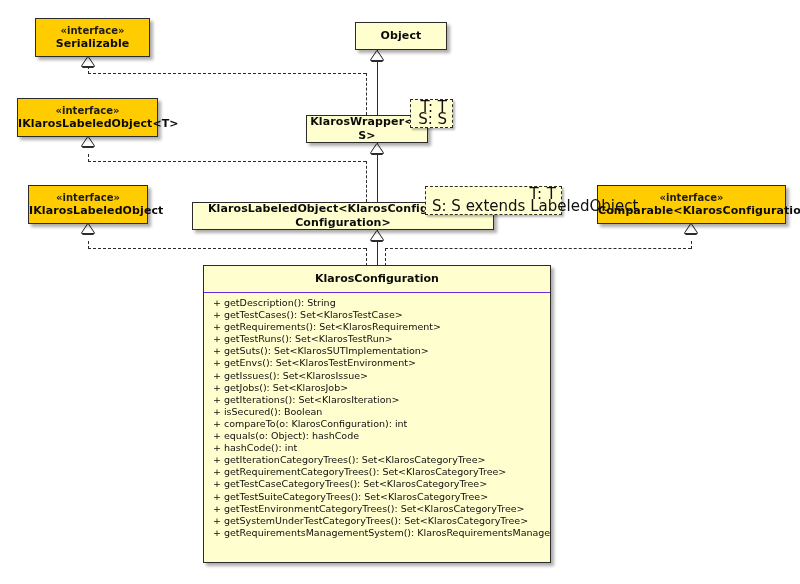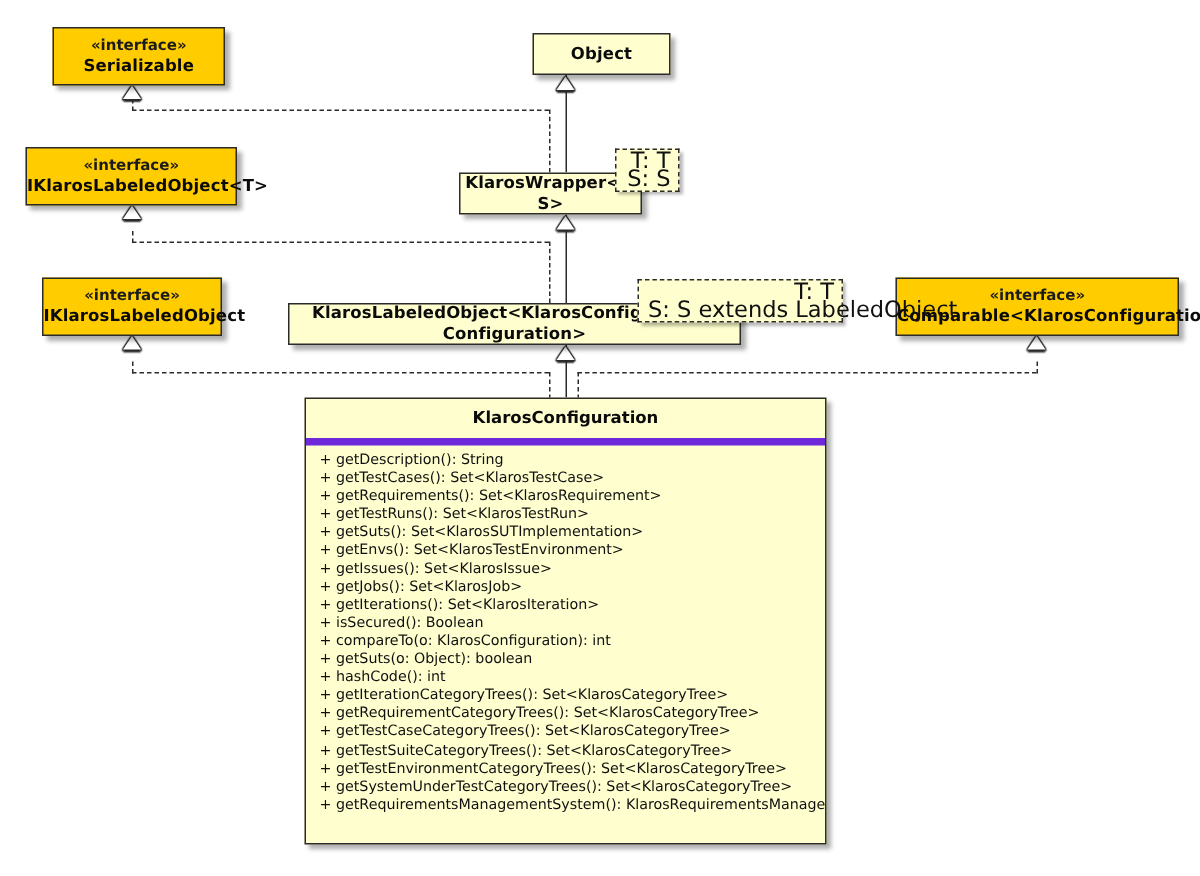--- a/index.html
+++ b/index.html
@@ -55,21 +55,21 @@
   }
 
   
   .bigcls { text-align: left; }
   .bigcls .title {
     text-align: center;
     font-size: 11px;
     font-weight: bold;
     color: #0b0b0b;
     padding: 6px 4px 6px 4px;
-    border-bottom: 5px solid #6d28d9;
+    border-bottom: 1px solid #6d28d9;
     line-height: 14px;
   }
   .members {
     padding: 4px 0 5px 0;
   }
   .member {
     font-size: 9.5px;
     line-height: 12.1px;
     color: #101010;
     white-space: nowrap;
@@ -201,21 +201,21 @@
         <div class="member">+ getTestCases(): Set&lt;KlarosTestCase&gt;</div>
         <div class="member">+ getRequirements(): Set&lt;KlarosRequirement&gt;</div>
         <div class="member">+ getTestRuns(): Set&lt;KlarosTestRun&gt;</div>
         <div class="member">+ getSuts(): Set&lt;KlarosSUTImplementation&gt;</div>
         <div class="member">+ getEnvs(): Set&lt;KlarosTestEnvironment&gt;</div>
         <div class="member">+ getIssues(): Set&lt;KlarosIssue&gt;</div>
         <div class="member">+ getJobs(): Set&lt;KlarosJob&gt;</div>
         <div class="member">+ getIterations(): Set&lt;KlarosIteration&gt;</div>
         <div class="member">+ isSecured(): Boolean</div>
         <div class="member">+ compareTo(o: KlarosConfiguration): int</div>
-        <div class="member">+ getSuts(o: Object): boolean</div>
+        <div class="member">+ equals(o: Object): hashCode</div>
         <div class="member">+ hashCode(): int</div>
         <div class="member">+ getIterationCategoryTrees(): Set&lt;KlarosCategoryTree&gt;</div>
         <div class="member">+ getRequirementCategoryTrees(): Set&lt;KlarosCategoryTree&gt;</div>
         <div class="member">+ getTestCaseCategoryTrees(): Set&lt;KlarosCategoryTree&gt;</div>
         <div class="member">+ getTestSuiteCategoryTrees(): Set&lt;KlarosCategoryTree&gt;</div>
         <div class="member">+ getTestEnvironmentCategoryTrees(): Set&lt;KlarosCategoryTree&gt;</div>
         <div class="member">+ getSystemUnderTestCategoryTrees(): Set&lt;KlarosCategoryTree&gt;</div>
         <div class="member">+ getRequirementsManagementSystem(): KlarosRequirementsManagement</div>
       </div>
   </div>

